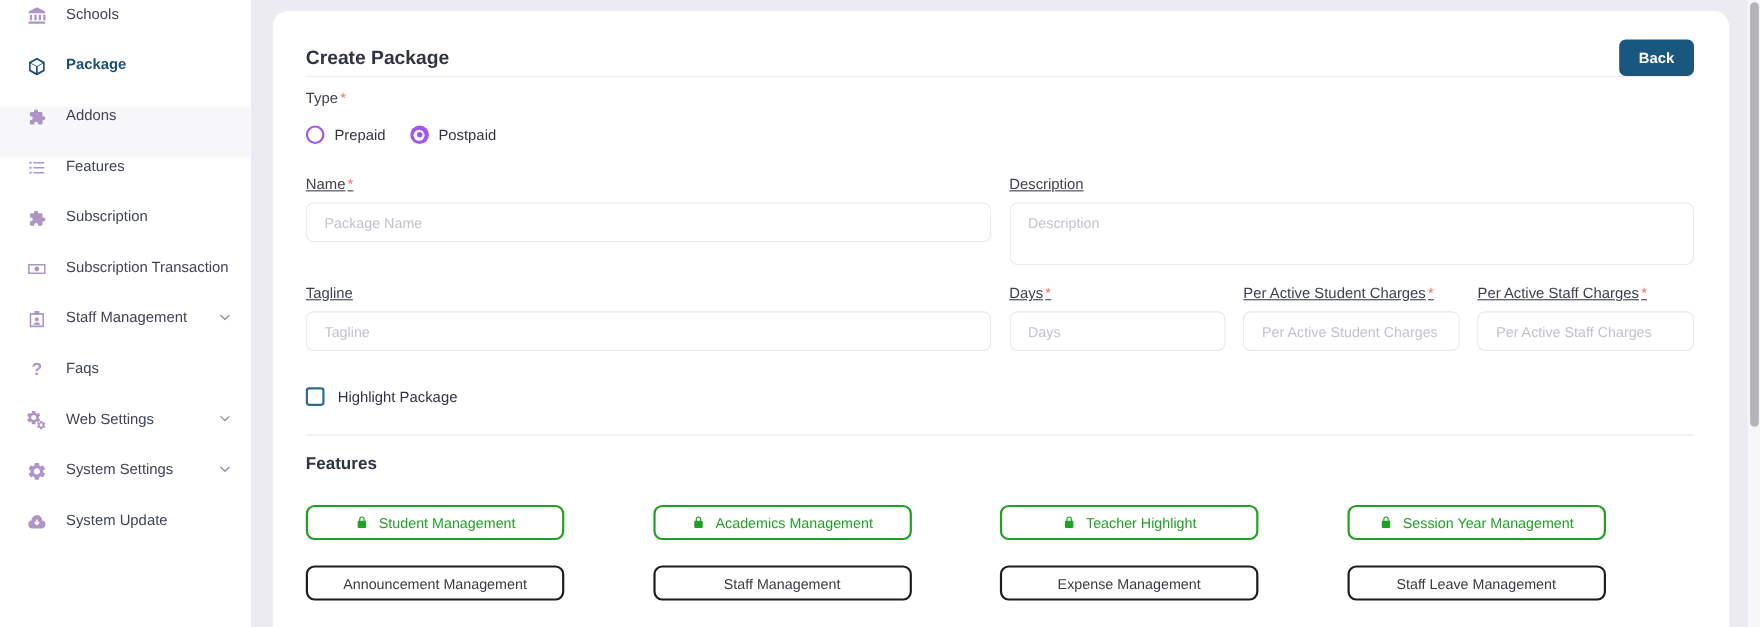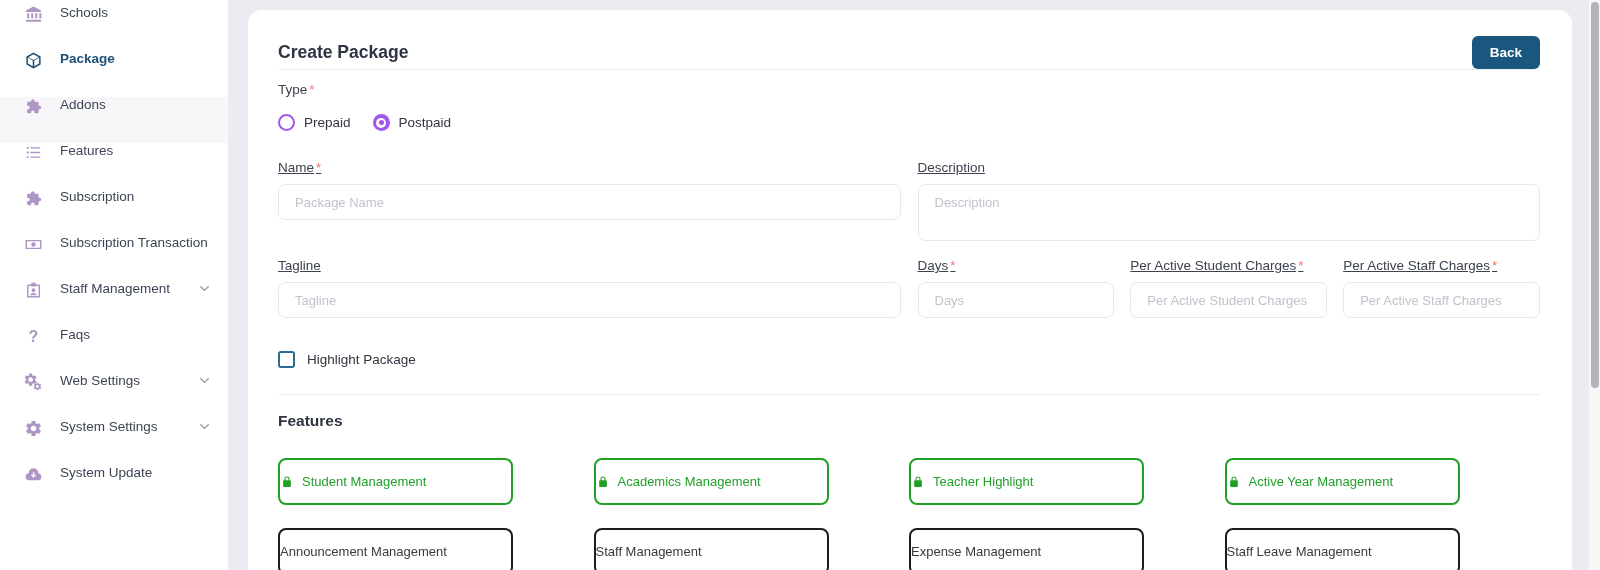--- a/index.html
+++ b/index.html
@@ -53,22 +53,22 @@
   .f-input::placeholder, .f-textarea::placeholder { color:#c3c2cb; }
 
   .check-row { display:flex; align-items:center; gap:12px; margin-top:33px; font-size:13.5px; color:#30343f; cursor:pointer; }
   .checkbox { width:17px; height:17px; border:2px solid var(--checkbox-blue,#2d6b93); border-radius:3px; background:#fff; flex:none; }
 
   .divider2 { border-bottom:1px solid #ececf1; margin-top:26px; }
   .features-title { font-size:15.5px; font-weight:bold; color:#2e3442; margin-top:17px; }
 
   .features-grid { display:grid; grid-template-columns:repeat(4,1fr); row-gap:23px; margin-top:28px; }
   .feat {
-    width:235px; height:47px; background:#fff; border:2px solid var(--feature-dark,#1d1d20); border-radius:8px;
-    display:flex; align-items:center; gap:8px;
+    width:235px; height:32px; background:#fff; border:2px solid var(--feature-dark,#1d1d20); border-radius:8px;
+    display:flex; align-items:center; justify-content:center; gap:8px;
     font-family:inherit; font-size:13px; color:#3a3a40; cursor:pointer;
   }
   .feat.selected { border-color:var(--feature-green,#21a028); color:var(--feature-green,#21a028); }
   .feat .lock { display:none; width:14px; height:14px; color:var(--feature-green,#21a028); }
   .feat .lock svg { width:14px; height:14px; display:block; }
   .feat.selected .lock { display:block; }
 
   
   .scrollbar-track { position:absolute; right:0; top:0; width:11px; height:570px; background:#f7f7f8; z-index:3; }
   .scrollbar-thumb { position:absolute; right:1.5px; top:2px; width:8px; height:386px; background:#b4b4b6; border-radius:4px; cursor:pointer; }
@@ -295,21 +295,21 @@
           </svg>
         </span>
     <span class="feat-label">Teacher Highlight</span>
   </button>
       <button class="feat selected">
     <span class="lock">
           <svg viewBox="0 0 24 24" fill="currentColor" xmlns="http://www.w3.org/2000/svg">
             <path d="M12 2.5a4.3 4.3 0 0 0-4.3 4.3v2.4H7a1.6 1.6 0 0 0-1.6 1.6v8.1A1.6 1.6 0 0 0 7 20.5h10a1.6 1.6 0 0 0 1.6-1.6v-8.1A1.6 1.6 0 0 0 17 9.2h-.7V6.8A4.3 4.3 0 0 0 12 2.5zm-2.5 4.3a2.5 2.5 0 0 1 5 0v2.4h-5V6.8z"></path>
           </svg>
         </span>
-    <span class="feat-label">Active Year Management</span>
+    <span class="feat-label">Session Year Management</span>
   </button>
       <button class="feat">
 
     <span class="feat-label">Announcement Management</span>
   </button>
       <button class="feat">
 
     <span class="feat-label">Staff Management</span>
   </button>
       <button class="feat">

